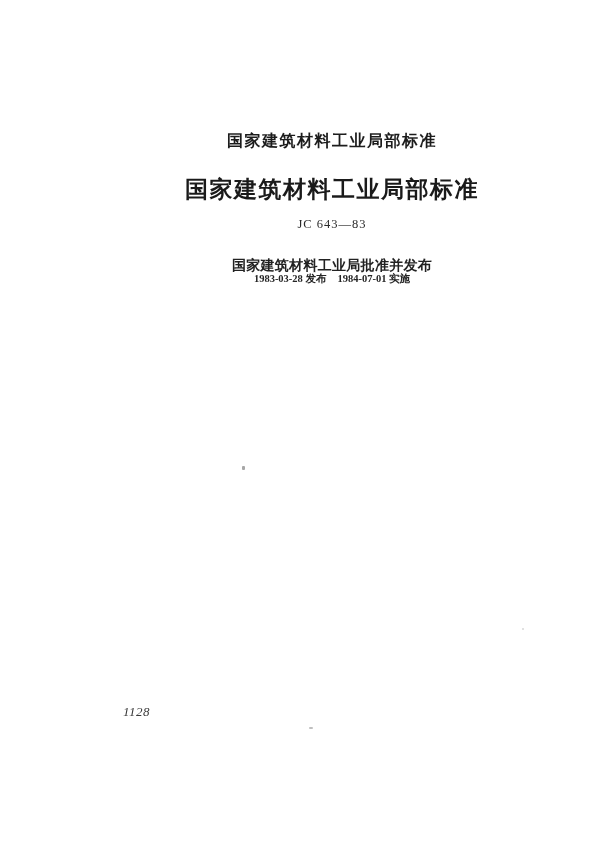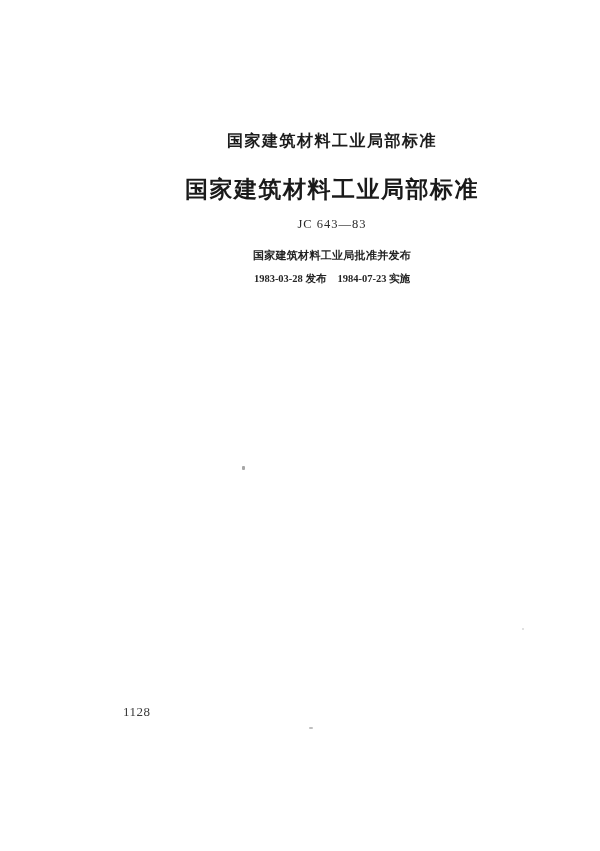--- a/index.html
+++ b/index.html
@@ -45,39 +45,40 @@
     letter-spacing: 1.5px;
     color: #1a1a1a;
   }
   .std-number {
     top: 217px;
     font-size: 12.5px;
     letter-spacing: 1px;
     color: #2a2a2a;
   }
   .issuer {
-    top: 248px;
-    font-size: 11px;
+    top: 257px;
+    font-size: 14px;
     font-weight: bold;
     letter-spacing: 0.3px;
     color: #222222;
   }
   .dates {
     top: 272px;
     font-size: 10.5px;
     font-weight: bold;
     color: #252525;
     display: inline-flex;
     gap: 11px;
   }
   .page-number {
     position: absolute;
     left: 100px;
     top: 704px;
     font-size: 13px;
+    font-style: italic;
     letter-spacing: 0.5px;
     color: #3a3a3a;
   }
   .speck {
     position: absolute;
     background: #8a8a8a;
     border-radius: 1px;
   }
   .speck-1 { left: 219px; top: 466px; width: 3px; height: 4px; opacity: 0.75; }
   .speck-2 { left: 286px; top: 727px; width: 4px; height: 2px; opacity: 0.55; }
@@ -91,21 +92,21 @@
   <div class="centered category">国家建筑材料工业局部标准</div>
 
   <div class="centered doc-title">国家建筑材料工业局部标准</div>
 
   <div class="centered std-number">JC 643—83</div>
 
   <div class="centered issuer">国家建筑材料工业局批准并发布</div>
 
   <div class="centered dates">
     <span>1983-03-28 发布</span>
-    <span>1984-07-23 实施</span>
+    <span>1984-07-01 实施</span>
   </div>
 
   <div class="page-number">1128</div>
 
   <div class="speck speck-1"></div>
   <div class="speck speck-2"></div>
   <div class="speck speck-3"></div>
 
 </div>
 

